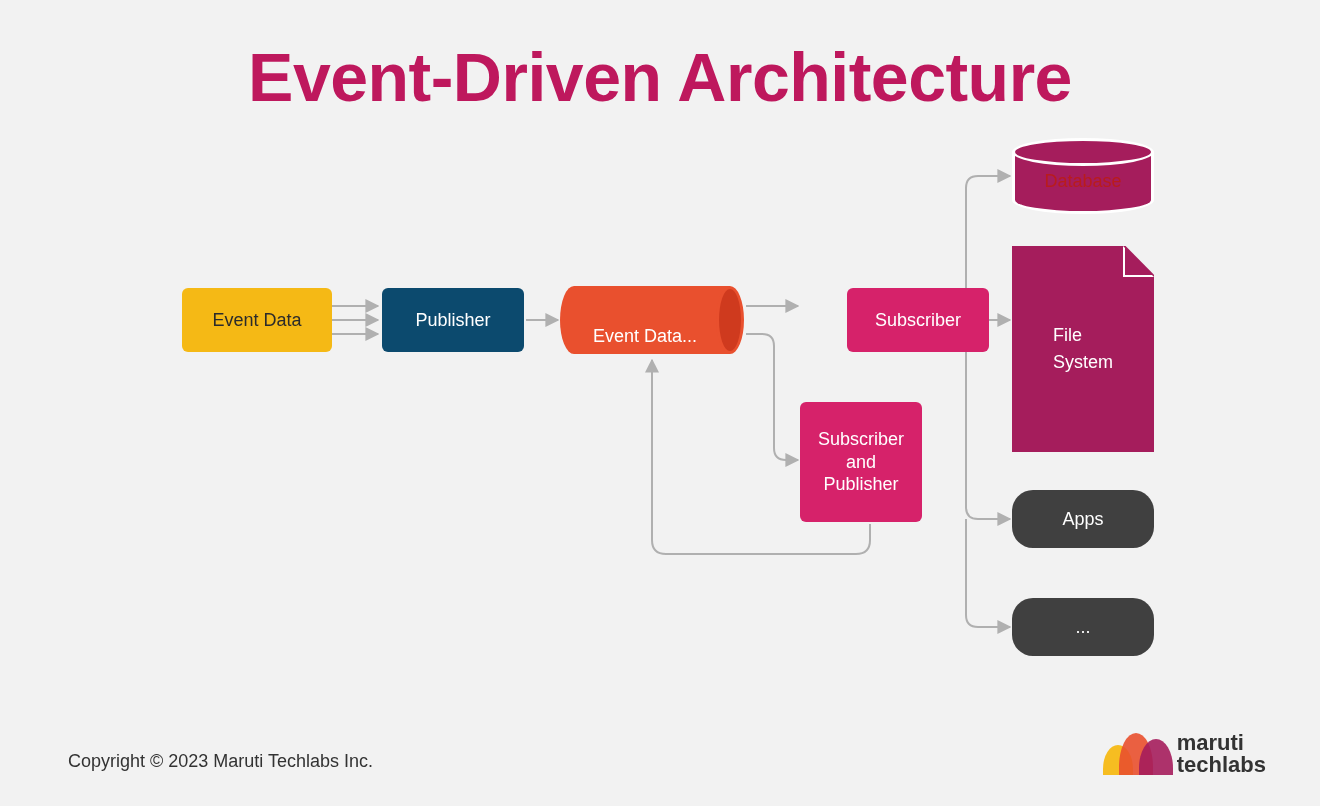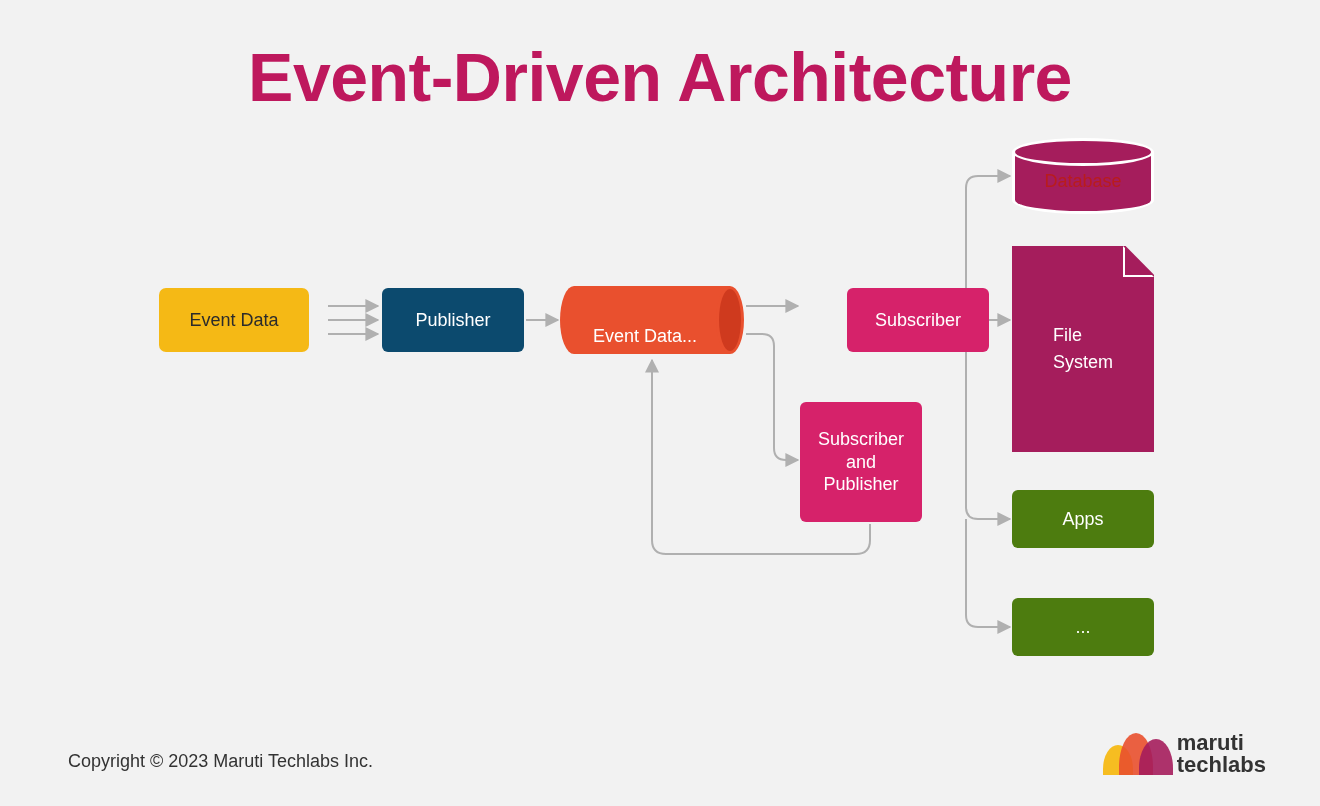--- a/index.html
+++ b/index.html
@@ -31,22 +31,22 @@
     text-align: center;
     border-radius: 6px;
     color: #333;
     font-size: 18px;
     box-sizing: border-box;
     line-height: 1.25;
   }
   .event-data {
     background: #f5b915;
     color: #2b2b2b;
-    left: 159px; top: 288px;
-    width: 150px; height: 64px; border-radius: 7px;
+    left: 182px; top: 288px;
+    width: 150px; height: 64px;
   }
   .publisher {
     background: #0c4a6e;
     color: #fff;
     left: 382px; top: 288px;
     width: 142px; height: 64px;
   }
   .subscriber {
     background: #d6226a;
     color: #fff;
@@ -54,24 +54,25 @@
     width: 142px; height: 64px; margin-left: 47px;
   }
   .sub-pub {
     background: #d6226a;
     color: #fff;
     left: 800px; top: 402px;
     width: 122px; height: 120px;
     padding: 12px 8px;
   }
   .out-box {
-    background: #4d7c0f;
+    background: #404040;
     color: #fff;
     left: 1012px;
     width: 142px;
+    border-radius: 21px;
   }
   .apps { top: 490px; height: 58px; }
   .ellipsis { top: 598px; height: 58px; }
 
   
   .db-wrap {
     position: absolute;
     left: 1012px;
     top: 138px;
     width: 142px;

